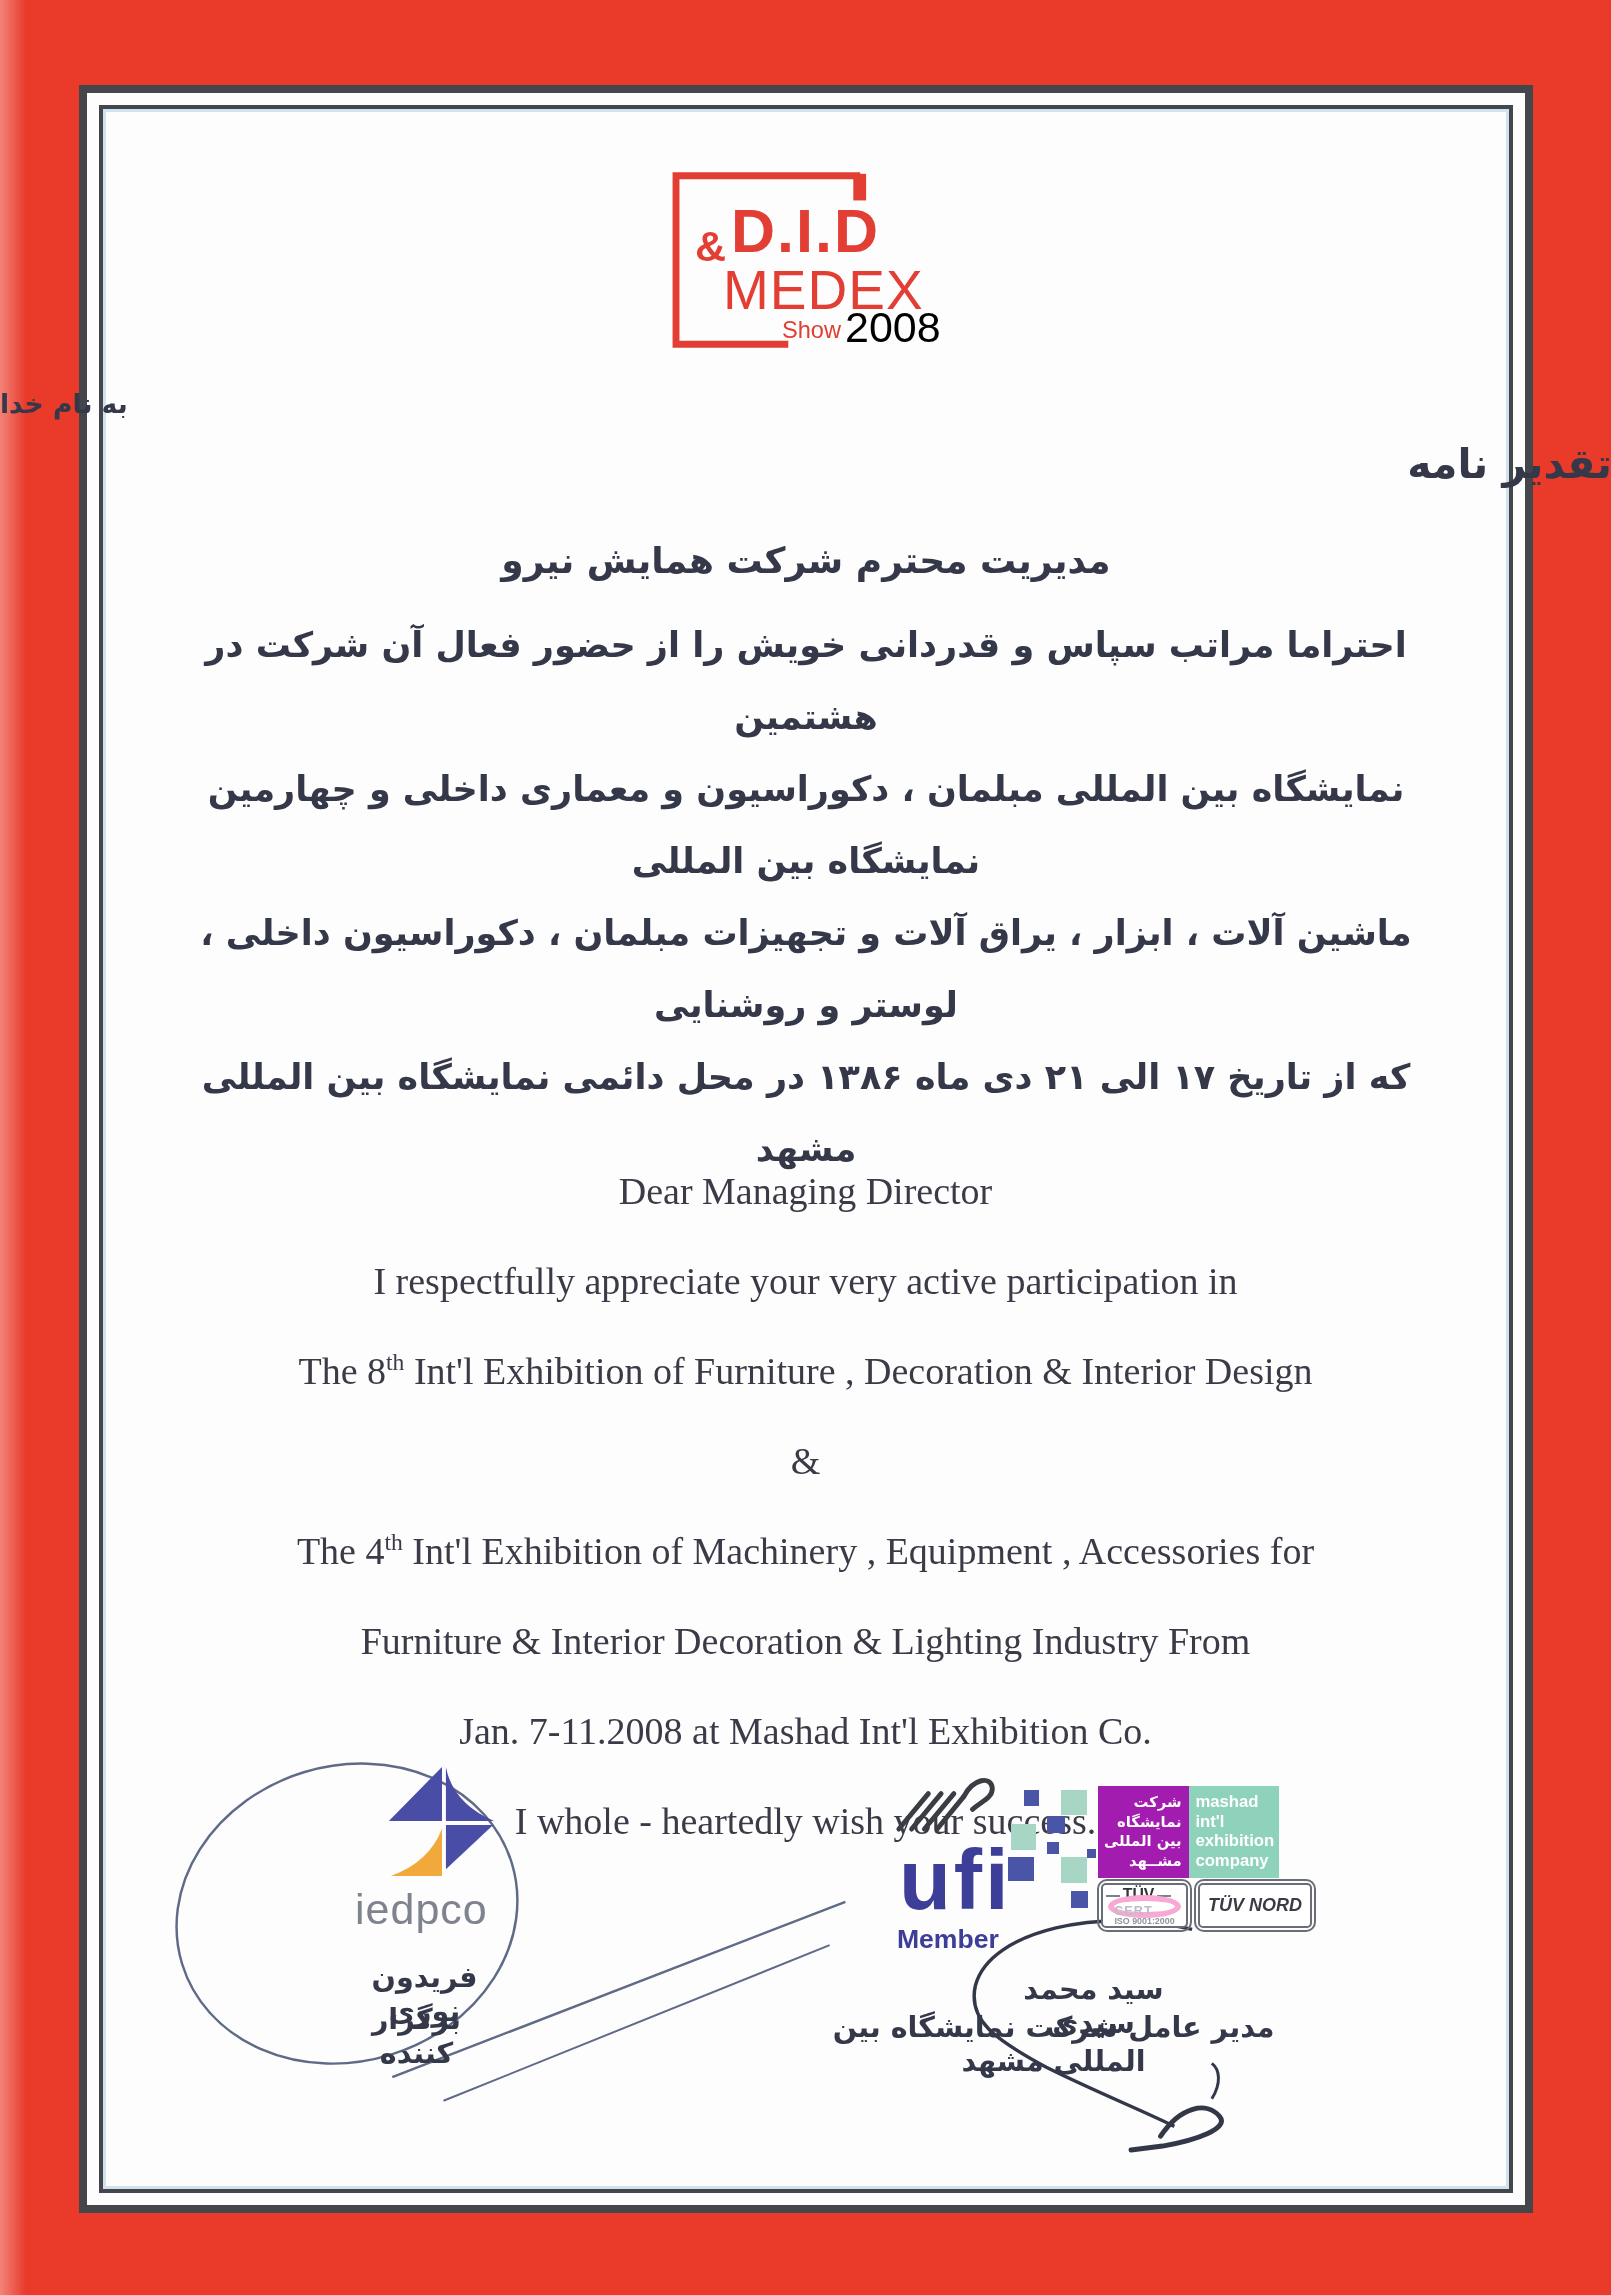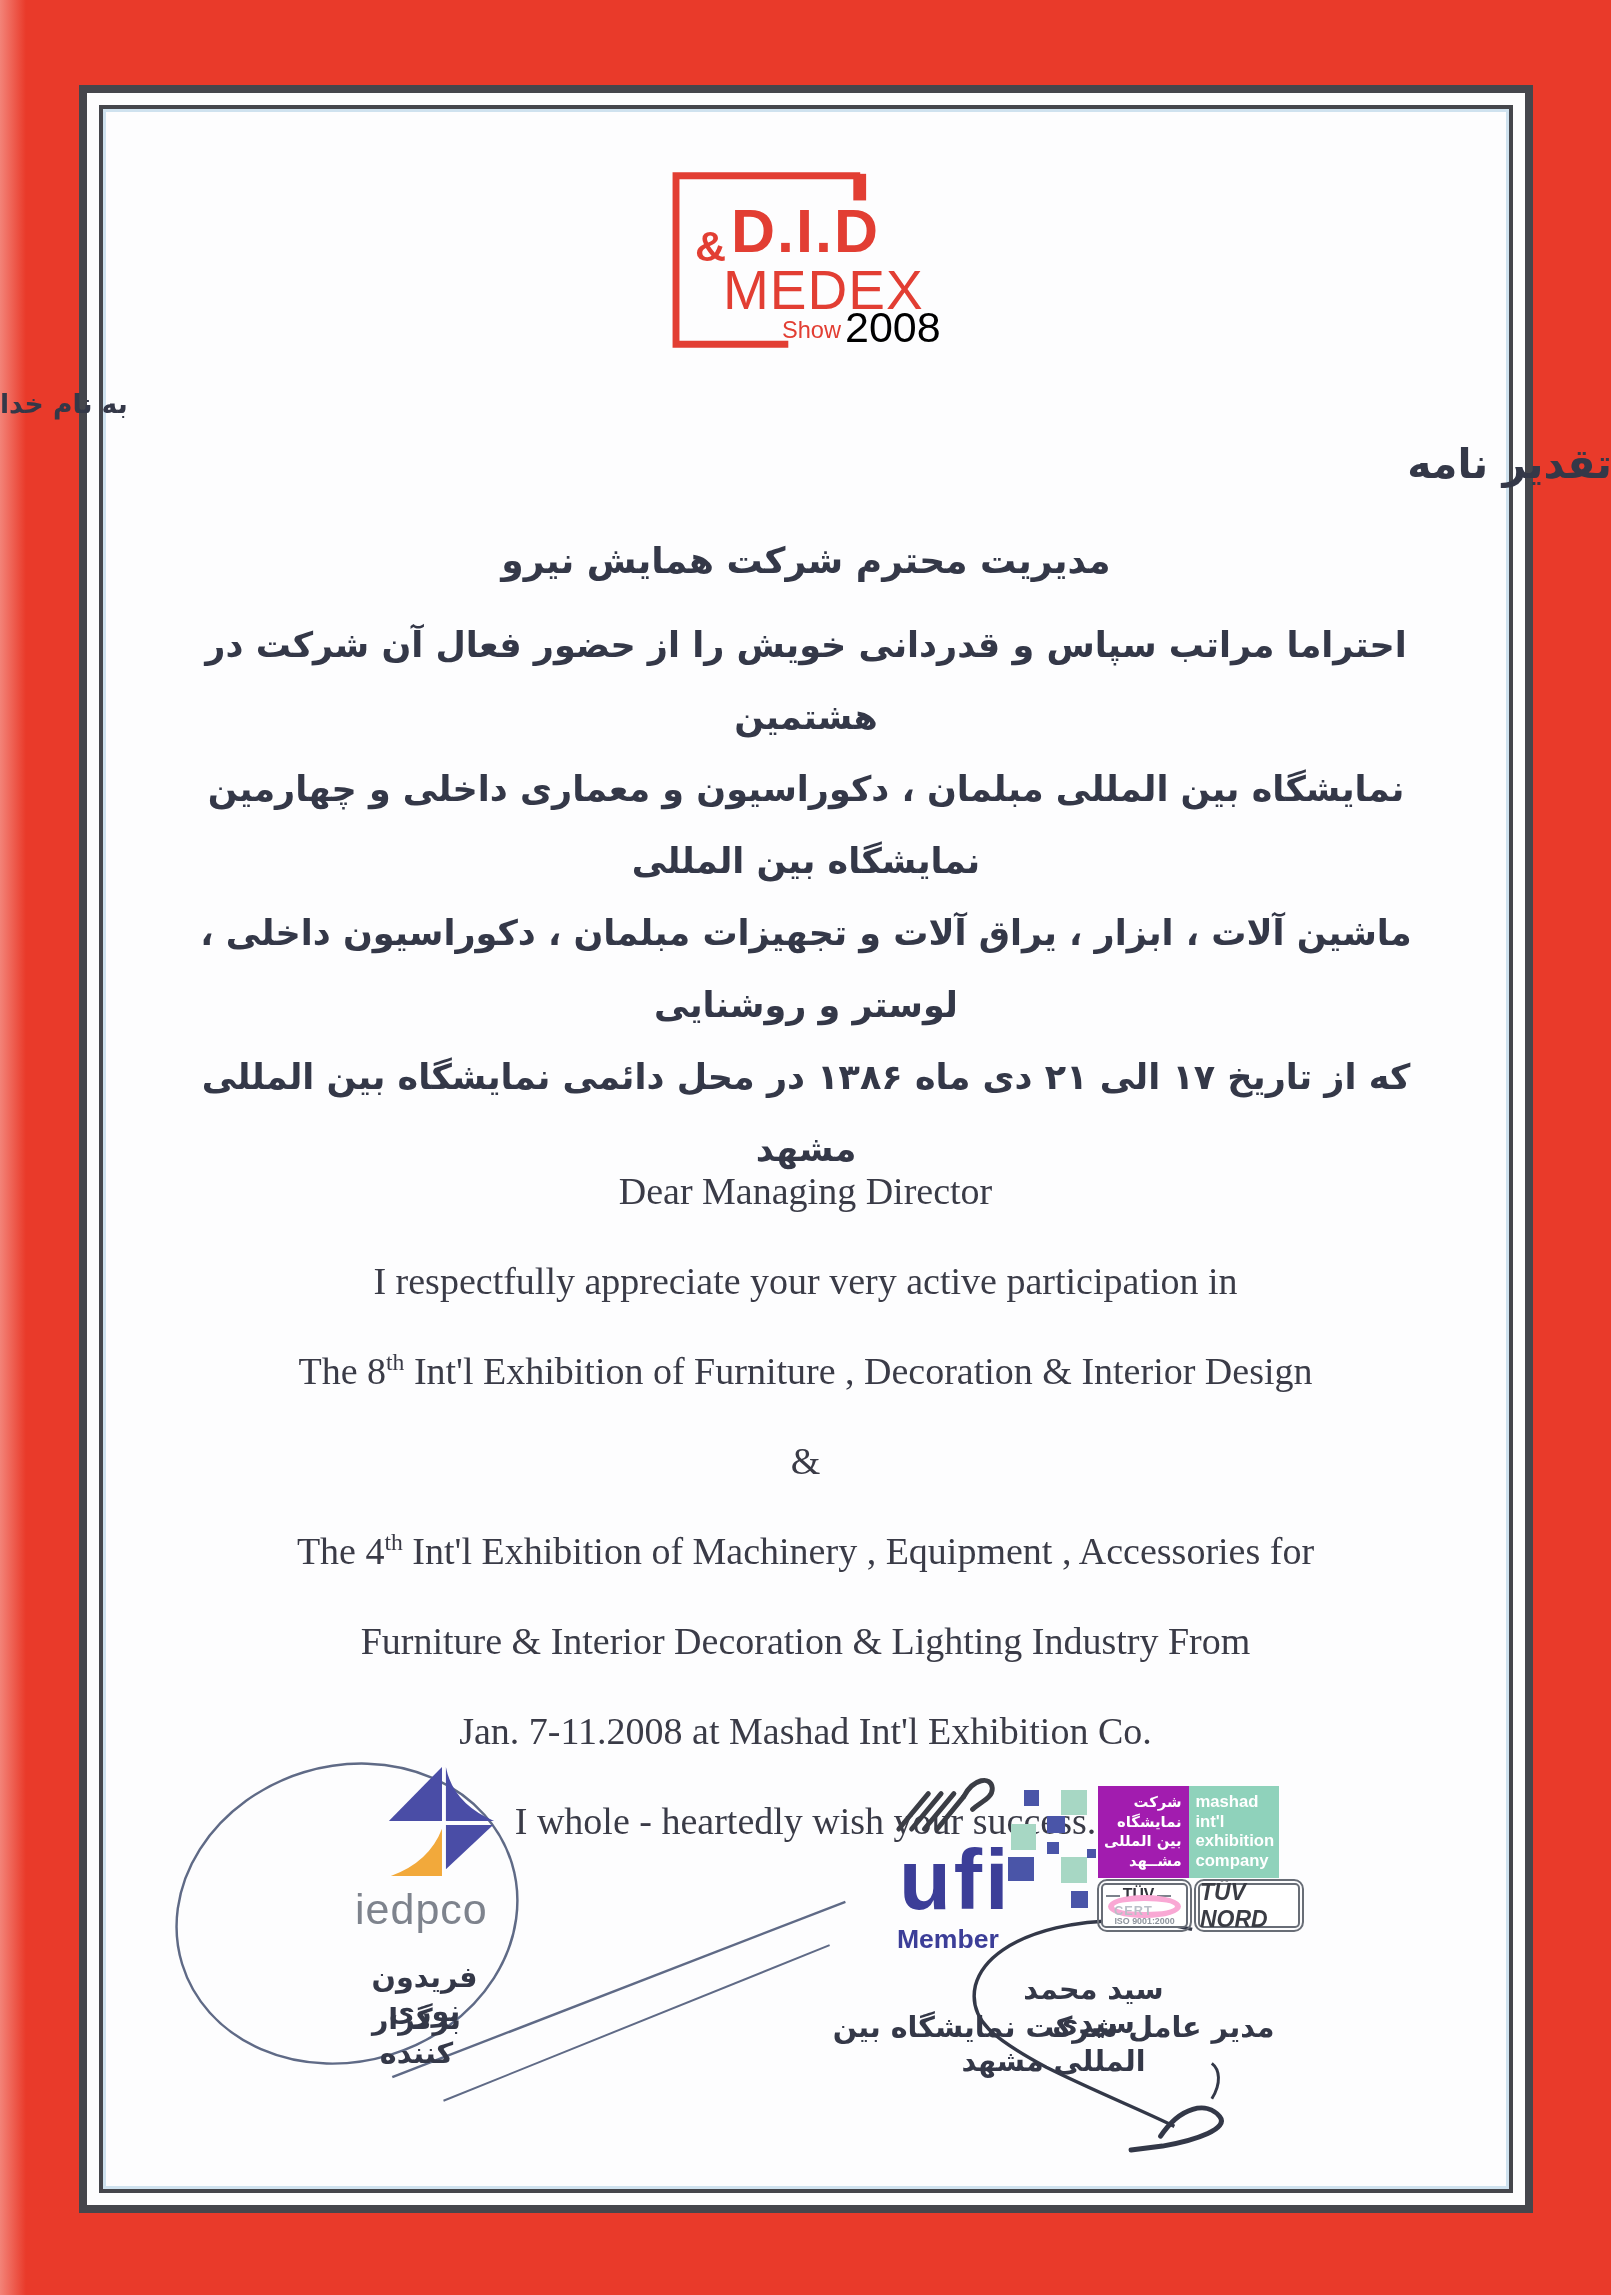--- a/index.html
+++ b/index.html
@@ -66,22 +66,22 @@
   .tuv-cert{width:87px;height:45px;}
   .tuv-cert .t{position:absolute;left:0;top:1px;width:100%;
     font-family:"Liberation Sans",sans-serif;font-size:15.8px;font-weight:bold;color:#32343c;}
   .tuv-cert .t::before,.tuv-cert .t::after{content:"";display:inline-block;width:13.8px;height:2px;background:#7c828c;vertical-align:middle;margin:0 3px;}
   .tuv-cert .oval{position:absolute;left:4.9px;top:9.9px;width:73px;height:23.6px;
     border:6px solid #f9a8d4;border-radius:50%;box-sizing:border-box;
     text-align:left;font-family:"Liberation Sans",sans-serif;font-size:12.8px;font-weight:bold;
     color:#b9bfc7;line-height:19.7px;letter-spacing:1px;}
   .tuv-cert .iso{position:absolute;left:0;bottom:0px;width:100%;text-align:center;
     font-family:"Liberation Sans",sans-serif;font-size:8.9px;font-weight:bold;color:#8f959e;}
-  .tuv-nord{width:102px;height:45px;display:flex;align-items:center;justify-content:center;
-    font-family:"Liberation Sans",sans-serif;font-size:23px;font-weight:bold;font-style:italic;color:#3a3c44;}
+  .tuv-nord{width:114px;height:45px;display:flex;align-items:center;justify-content:center;
+    font-family:"Liberation Sans",sans-serif;font-size:18px;font-weight:bold;font-style:italic;color:#3a3c44;}
   .signer-right-name{position:absolute;left:985px;top:1972px;width:217px;text-align:center;font-size:28.6px;}
   .signer-right-role{position:absolute;left:832px;top:2010px;width:443px;text-align:center;font-size:28.6px;}
 </style>
 </head>
 <body>
 
 <div class="page">
   <div class="scan-edge"></div>
 
   <div class="frame-outer">

